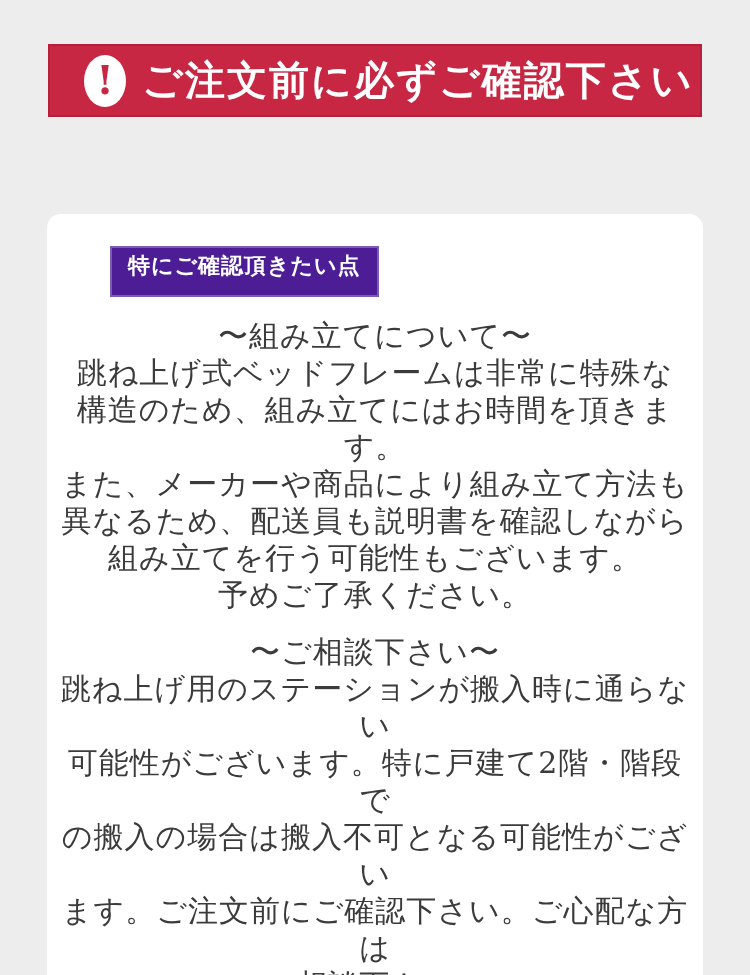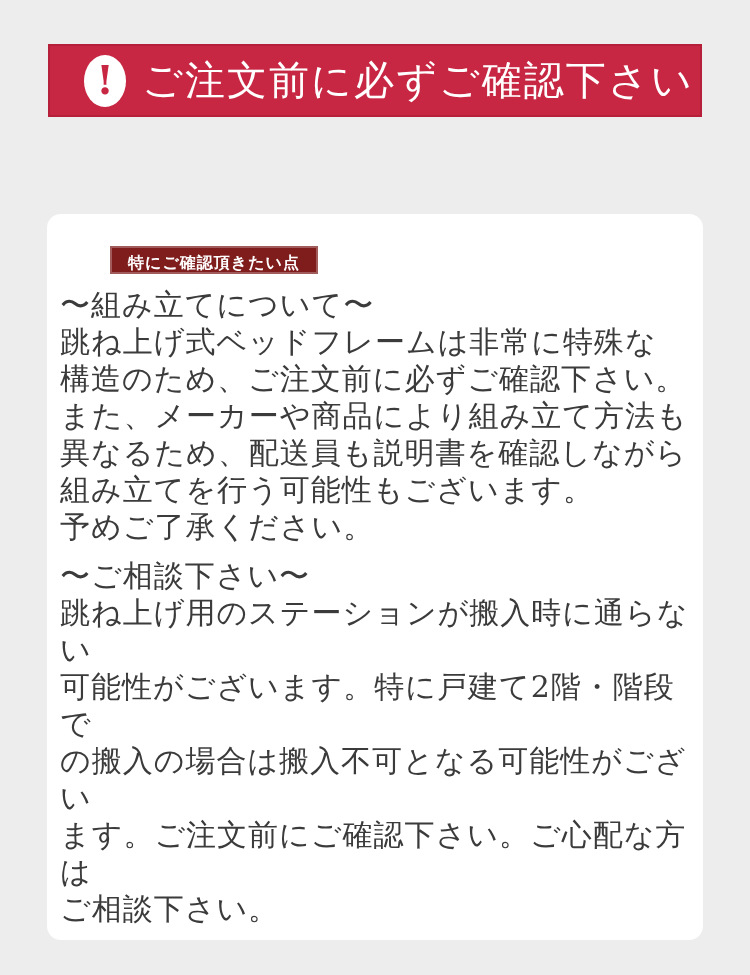--- a/index.html
+++ b/index.html
@@ -40,52 +40,53 @@
     color: #c72742;
     font-weight: bold;
     font-size: 40px;
     line-height: 1;
     transform: translateY(-1px);
     font-family: "DejaVu Serif", serif;
   }
   .banner-title {
     color: #ffffff;
     font-size: 40px;
-    font-weight: normal;
+    font-weight: bold;
     letter-spacing: 2px;
     margin-left: 16px;
     white-space: nowrap;
   }
 
   
   .info-card {
     box-sizing: border-box;
     width: 656px;
     margin: 97px 0 0 47px;
     background: #ffffff;
     border-radius: 14px;
     padding: 32px 13px 13px 13px;
   }
   .highlight-badge {
     display: inline-block;
     margin-left: 50px;
-    background: #7f1d1d;
+    background: #4c1d95;
     border: 2px solid rgba(255,255,255,0.28);
     box-sizing: border-box;
     color: #ffffff;
     font-family: "Liberation Sans", sans-serif;
     font-weight: bold;
-    font-size: 16px;
+    font-size: 22px;
     line-height: 1;
-    padding: 7px 16px 1px 16px;
+    padding: 7px 16px 18px 16px;
     letter-spacing: 1px;
   }
 
   .text-section {
-    margin-top: 12px;
+    margin-top: 20px;
+    text-align: center;
   }
   .text-section:first-of-type {
     margin-top: 17px;
   }
   .section-heading,
   .section-body {
     color: #3b3b3b;
     font-size: 30px;
     line-height: 37px;
     letter-spacing: 1px;
@@ -101,21 +102,21 @@
   </div>
   <div class="banner-title">ご注文前に必ずご確認下さい</div>
 </div>
 
 <div class="info-card">
   <div class="highlight-badge">特にご確認頂きたい点</div>
 
   <div class="text-section">
     <div class="section-heading">〜組み立てについて〜</div>
     <div class="section-body">跳ね上げ式ベッドフレームは非常に特殊な
-構造のため、ご注文前に必ずご確認下さい。
+構造のため、組み立てにはお時間を頂きます。
 また、メーカーや商品により組み立て方法も
 異なるため、配送員も説明書を確認しながら
 組み立てを行う可能性もございます。
 予めご了承ください。</div>
   </div>
 
   <div class="text-section">
     <div class="section-heading">〜ご相談下さい〜</div>
     <div class="section-body">跳ね上げ用のステーションが搬入時に通らない
 可能性がございます。特に戸建て2階・階段で

